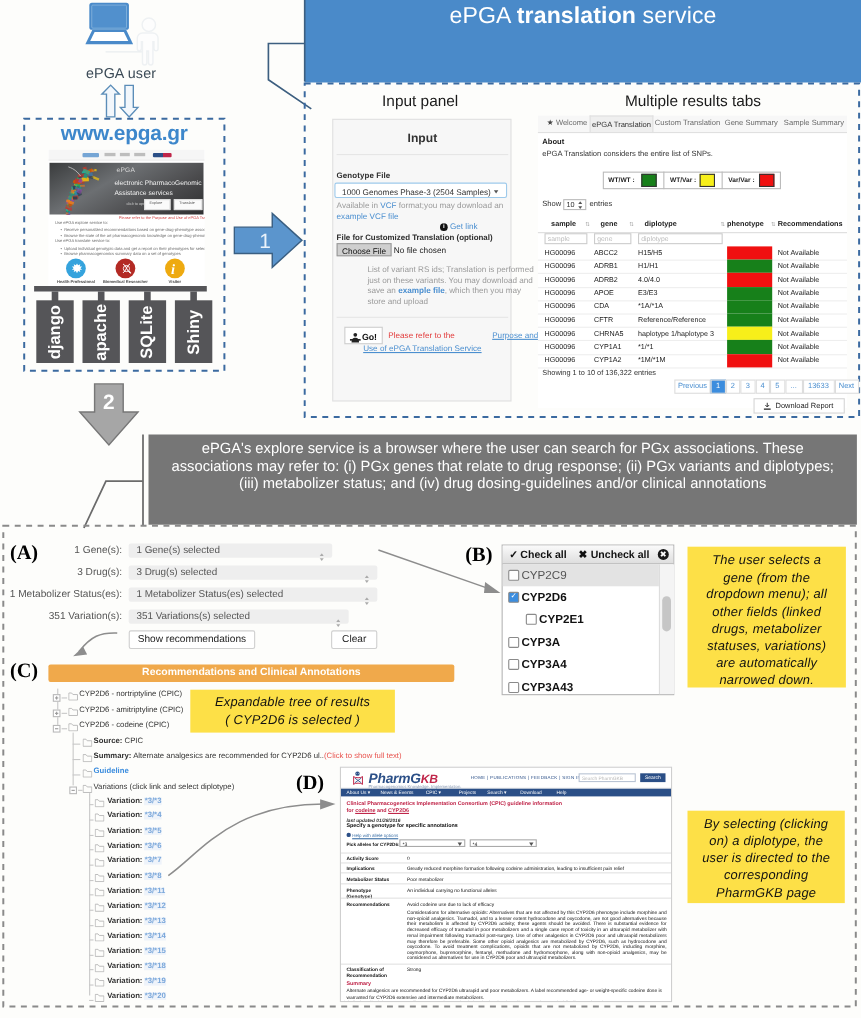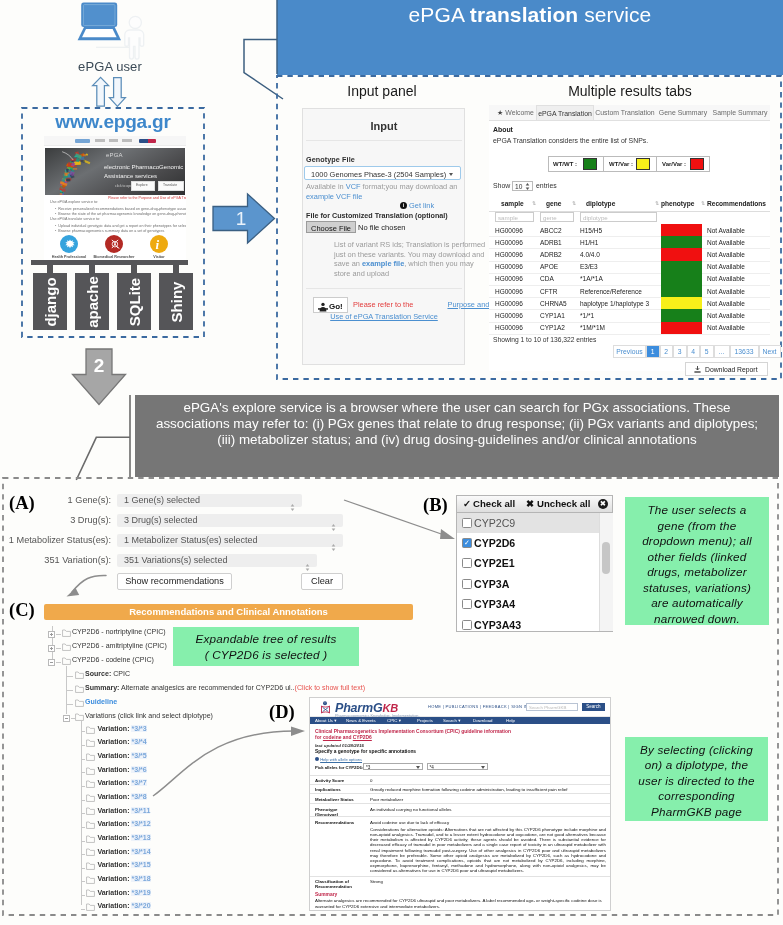--- a/index.html
+++ b/index.html
@@ -11,21 +11,21 @@
   .banner{position:absolute;box-sizing:border-box;text-align:center;color:#fff;}
   .banner .btitle{font-size:21px;letter-spacing:.1px;line-height:24px;}
   .banner .btitle b{font-weight:bold;}
   .banner .bdesc{font-size:13.4px;line-height:16px;}
   .banner-blue{background:#4a8ac9;}
   .banner-grey{background:#767676;}
 
   
   .sect-label{position:absolute;font-size:14px;color:#1a1a1a;}
   .letter{position:absolute;font-family:"Liberation Serif",serif;font-weight:bold;font-size:18.5px;color:#000;line-height:19px;}
-  .callout{position:absolute;background:#86efac;font-style:italic;font-size:11.7px;line-height:15.5px;text-align:center;color:#111;box-sizing:border-box;letter-spacing:.2px;white-space:pre-line;}
+  .callout{position:absolute;background:#fde047;font-style:italic;font-size:11.7px;line-height:15.5px;text-align:center;color:#111;box-sizing:border-box;letter-spacing:.2px;white-space:pre-line;}
 
   
   .tech-bar{position:absolute;background:#555558;}
   .tech-box{position:absolute;background:#555558;color:#fff;font-weight:bold;font-size:15px;}
   .tech-box span{position:absolute;left:50%;top:50%;transform:translate(-50%,-50%) rotate(-90deg);white-space:nowrap;}
 
   
   .panel{position:absolute;background:#f7f7f7;border:1px solid #e0e0e0;box-sizing:border-box;}
 </style>
 </head>
@@ -473,21 +473,21 @@
   <div class="abs" style="left:141px;top:3px;width:10px;height:10px;border-radius:50%;background:#1a1a1a;color:#fff;font-size:7.5px;line-height:10px;text-align:center;">✖</div>
   <div id="dropitems">
       <div class="abs" style="left: 0px; top: 17px; width: 142px; height: 20.4px; background: rgb(227, 227, 227);">
         <span style="position: absolute; left: 5px; top: 4.5px; width: 10px; height: 10px; box-sizing: border-box; border: 1px solid rgb(138, 138, 138); border-radius: 1.5px; background: rgb(255, 255, 255); color: rgb(255, 255, 255); font-size: 7px; line-height: 7.5px; text-align: center;"></span>
         <span style="position: absolute; left: 17px; top: 3.5px; font-size: 10.6px; color: rgb(85, 85, 85); font-weight: normal;">CYP2C9</span>
       </div>
       <div class="abs" style="left: 0px; top: 37.4px; width: 142px; height: 20.4px;">
         <span style="position: absolute; left: 5px; top: 4.5px; width: 10px; height: 10px; box-sizing: border-box; border: 1px solid rgb(138, 138, 138); border-radius: 1.5px; background: rgb(60, 141, 222); color: rgb(255, 255, 255); font-size: 7px; line-height: 7.5px; text-align: center;">✓</span>
         <span style="position: absolute; left: 17px; top: 3.5px; font-size: 10.6px; color: rgb(17, 17, 17); font-weight: bold;">CYP2D6</span>
       </div>
-      <div class="abs" style="left: 0px; top: 57.8px; width: 142px; height: 20.4px;">
+      <div class="abs" style="left: 16px; top: 57.8px; width: 142px; height: 20.4px;">
         <span style="position: absolute; left: 5px; top: 4.5px; width: 10px; height: 10px; box-sizing: border-box; border: 1px solid rgb(138, 138, 138); border-radius: 1.5px; background: rgb(255, 255, 255); color: rgb(255, 255, 255); font-size: 7px; line-height: 7.5px; text-align: center;"></span>
         <span style="position: absolute; left: 17px; top: 3.5px; font-size: 10.6px; color: rgb(17, 17, 17); font-weight: bold;">CYP2E1</span>
       </div>
       <div class="abs" style="left: 0px; top: 78.2px; width: 142px; height: 20.4px;">
         <span style="position: absolute; left: 5px; top: 4.5px; width: 10px; height: 10px; box-sizing: border-box; border: 1px solid rgb(138, 138, 138); border-radius: 1.5px; background: rgb(255, 255, 255); color: rgb(255, 255, 255); font-size: 7px; line-height: 7.5px; text-align: center;"></span>
         <span style="position: absolute; left: 17px; top: 3.5px; font-size: 10.6px; color: rgb(17, 17, 17); font-weight: bold;">CYP3A</span>
       </div>
       <div class="abs" style="left: 0px; top: 98.6px; width: 142px; height: 20.4px;">
         <span style="position: absolute; left: 5px; top: 4.5px; width: 10px; height: 10px; box-sizing: border-box; border: 1px solid rgb(138, 138, 138); border-radius: 1.5px; background: rgb(255, 255, 255); color: rgb(255, 255, 255); font-size: 7px; line-height: 7.5px; text-align: center;"></span>
         <span style="position: absolute; left: 17px; top: 3.5px; font-size: 10.6px; color: rgb(17, 17, 17); font-weight: bold;">CYP3A4</span>

